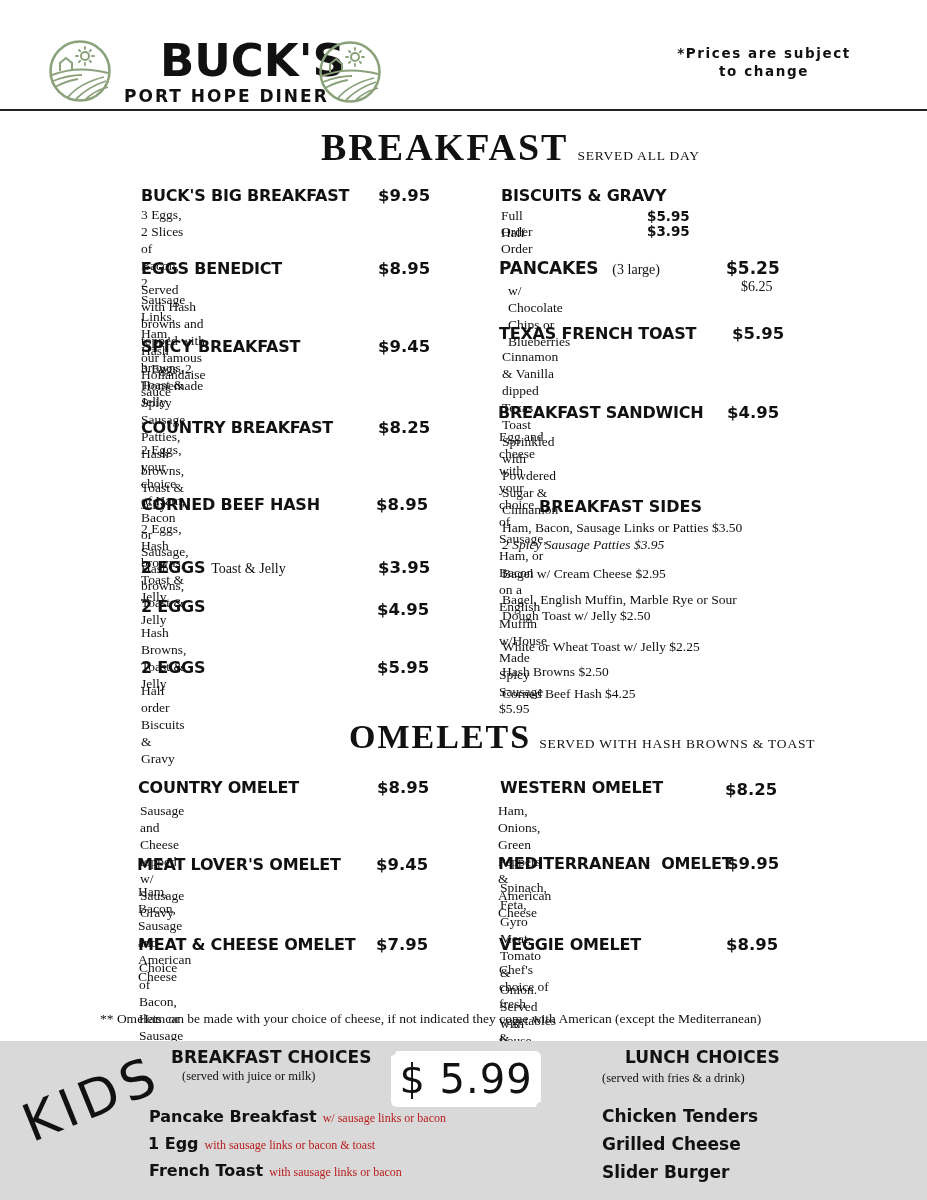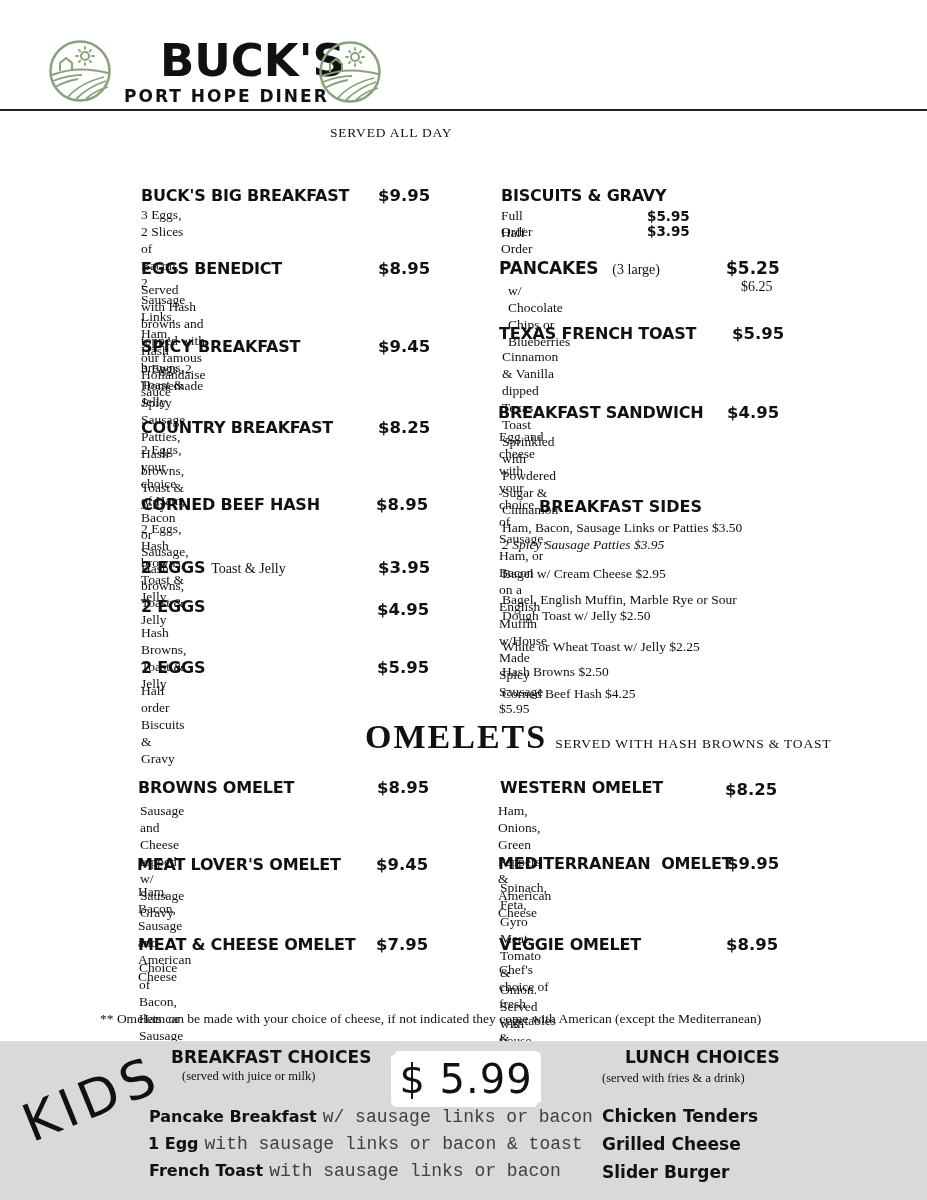--- a/index.html
+++ b/index.html
@@ -43,21 +43,21 @@
   .kids-word { position: absolute; left: 14px; top: 1098px; font-family: "DejaVu Sans", sans-serif; font-size: 52px; letter-spacing: 5px; transform: rotate(-22deg); transform-origin: left top; font-weight: normal; }
   .choices-title { position: absolute; font-family: "DejaVu Sans", sans-serif; font-weight: bold; font-size: 17px; margin-left: 23px; }
   .choices-sub { position: absolute; font-family: "Liberation Serif", serif; font-size: 12.5px; }
   .price-ticket { position: absolute; left: 391px; top: 1051px; width: 150px; height: 56px; background: #fff; border-radius: 6px; display: flex; align-items: center; justify-content: center; }
   .price-ticket::before, .price-ticket::after { content: ""; position: absolute; width: 10px; height: 10px; background: #d9d9d9; border-radius: 50%; }
   .price-ticket::before { left: -5px; top: -5px; }
   .price-ticket::after { right: -5px; bottom: -5px; }
   .price-ticket span { font-family: "DejaVu Sans", sans-serif; font-size: 40px; letter-spacing: 1px; }
   .kid-item { position: absolute; left: 149px; white-space: nowrap; }
   .kid-item .nm { font-family: "DejaVu Sans", sans-serif; font-weight: bold; font-size: 16px; }
-  .kid-item .ds { font-family: Liberation Mono, monospace; font-size: 18px; margin-left: 6px; color: #404040; }
+  .kid-item .ds { font-family: Liberation Serif, serif; font-size: 12px; margin-left: 6px; color: #b91c1c; }
   .lunch-item { position: absolute; left: 602px; font-family: "DejaVu Sans", sans-serif; font-weight: bold; font-size: 17px; }
 </style>
 </head>
 <body>
 
 <div class="header">
   <svg class="logo-badge left" viewBox="0 0 64 64">
     <circle cx="32" cy="32" r="29.5" fill="none" stroke="#8aa17a" stroke-width="2.5"></circle>
     <circle cx="37" cy="17" r="4" fill="none" stroke="#8aa17a" stroke-width="2"></circle>
     <g stroke="#8aa17a" stroke-width="1.8" stroke-linecap="round">
@@ -94,24 +94,29 @@
         <line x1="31" y1="23" x2="32.3" y2="21.7"></line>
     </g>
     <path d="M12 32 L12 24 L18 19 L24 24 L24 31" fill="none" stroke="#8aa17a" stroke-width="2"></path>
     <path d="M4 36 Q30 26 60 34" fill="none" stroke="#8aa17a" stroke-width="2"></path>
     <path d="M5 42 Q20 36 34 36" fill="none" stroke="#8aa17a" stroke-width="1.8"></path>
     <path d="M7 48 Q18 42 30 40" fill="none" stroke="#8aa17a" stroke-width="1.8"></path>
     <path d="M20 58 Q32 44 56 38" fill="none" stroke="#8aa17a" stroke-width="1.8"></path>
     <path d="M28 60 Q40 48 58 42" fill="none" stroke="#8aa17a" stroke-width="1.8"></path>
     <path d="M38 60 Q46 52 60 48" fill="none" stroke="#8aa17a" stroke-width="1.8"></path>
   </svg>
+  <div class="price-note">
+    <div>*Prices are subject</div>
+    <div>to change</div>
+  </div>
   <div class="header-rule"></div>
 </div>
 
 <div class="section-title" style="left:321px; top:125px;">
+  <span class="big">BREAKFAST</span>
   <span class="small">SERVED ALL DAY</span>
 </div>
 
 <div class="item" style="left:141px; top:186px;">
   <div class="item-name">BUCK'S BIG BREAKFAST</div>
   <div class="item-price" style="left:237px;">$9.95</div>
   <div class="item-desc" style="top:20px;">3 Eggs, 2 Slices of Bacon, 2 Sausage Links,
 Ham, Hash browns, Toast &amp; Jelly</div>
 </div>
 <div class="item" style="left:141px; top:259px;">
@@ -183,26 +188,26 @@
 <div class="side-line" style="top:520px;">Ham, Bacon, Sausage Links or Patties  $3.50</div>
 <div class="side-line" style="top:537px;font-style:italic;">2 Spicy Sausage Patties $3.95</div>
 <div class="side-line" style="top:566px;">Bagel w/ Cream Cheese  $2.95</div>
 <div class="side-line" style="top:592px;">Bagel, English Muffin, Marble Rye or Sour
 Dough Toast w/ Jelly  $2.50</div>
 <div class="side-line" style="top:639px;">White or Wheat Toast w/ Jelly  $2.25</div>
 <div class="side-line" style="top:664px;">Hash Browns  $2.50</div>
 <div class="side-line" style="top:686px;">Corned Beef Hash   $4.25</div>
 
 <div class="section-title" style="left:349px; top:718px;">
-  <span class="big" style="font-size:34px;margin-left:16px;">OMELETS</span>
+  <span class="big" style="font-size:34px;">OMELETS</span>
   <span class="small" style="margin-left:8px;">SERVED WITH HASH BROWNS &amp; TOAST</span>
 </div>
 
 <div class="item" style="left:138px; top:778px;">
-  <div class="item-name">BROWNS OMELET</div>
+  <div class="item-name">COUNTRY OMELET</div>
   <div class="item-price" style="left:239px;">$8.95</div>
   <div class="item-desc" style="left:2px; top:24px;">Sausage and Cheese topped
 w/ Sausage Gravy</div>
 </div>
 <div class="item" style="left:137px; top:855px;">
   <div class="item-name">MEAT LOVER'S OMELET</div>
   <div class="item-price" style="left:239px;">$9.45</div>
   <div class="item-desc" style="left:1px; top:28px;">Ham, Bacon, Sausage and
 American Cheese</div>
 </div>

